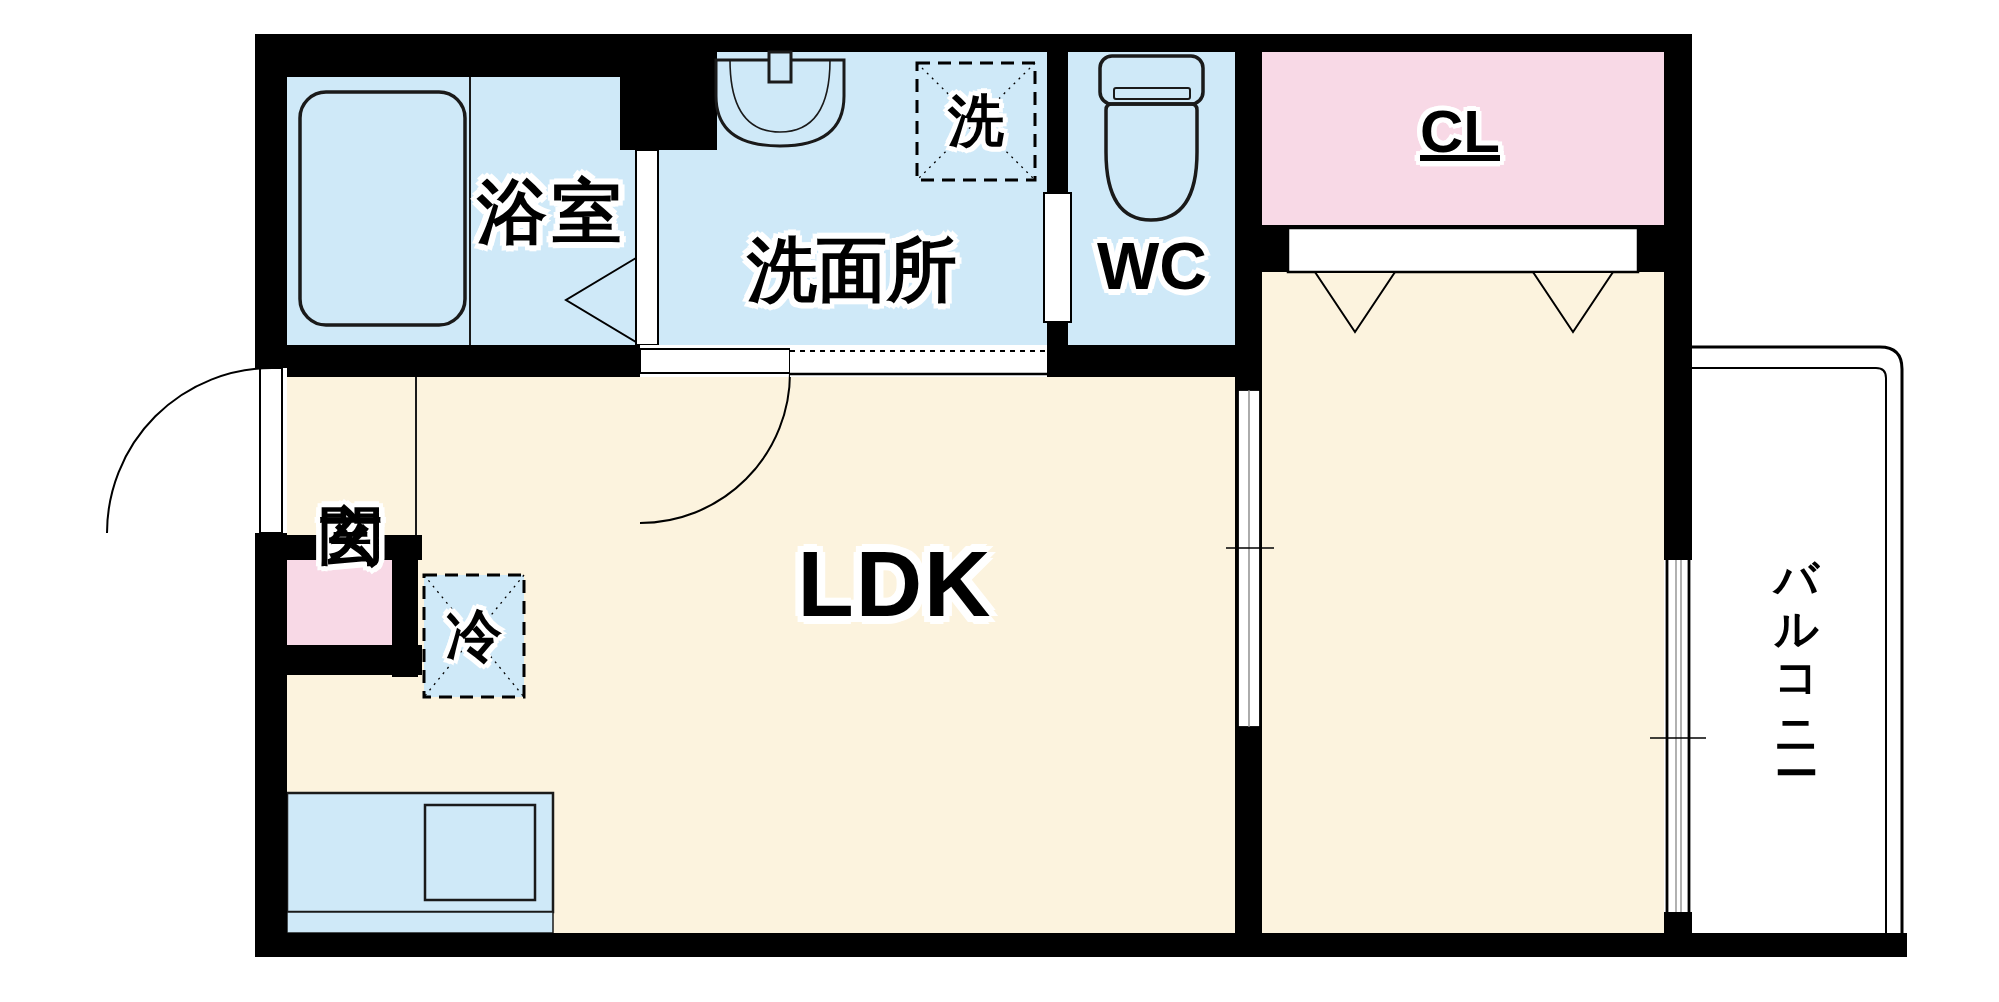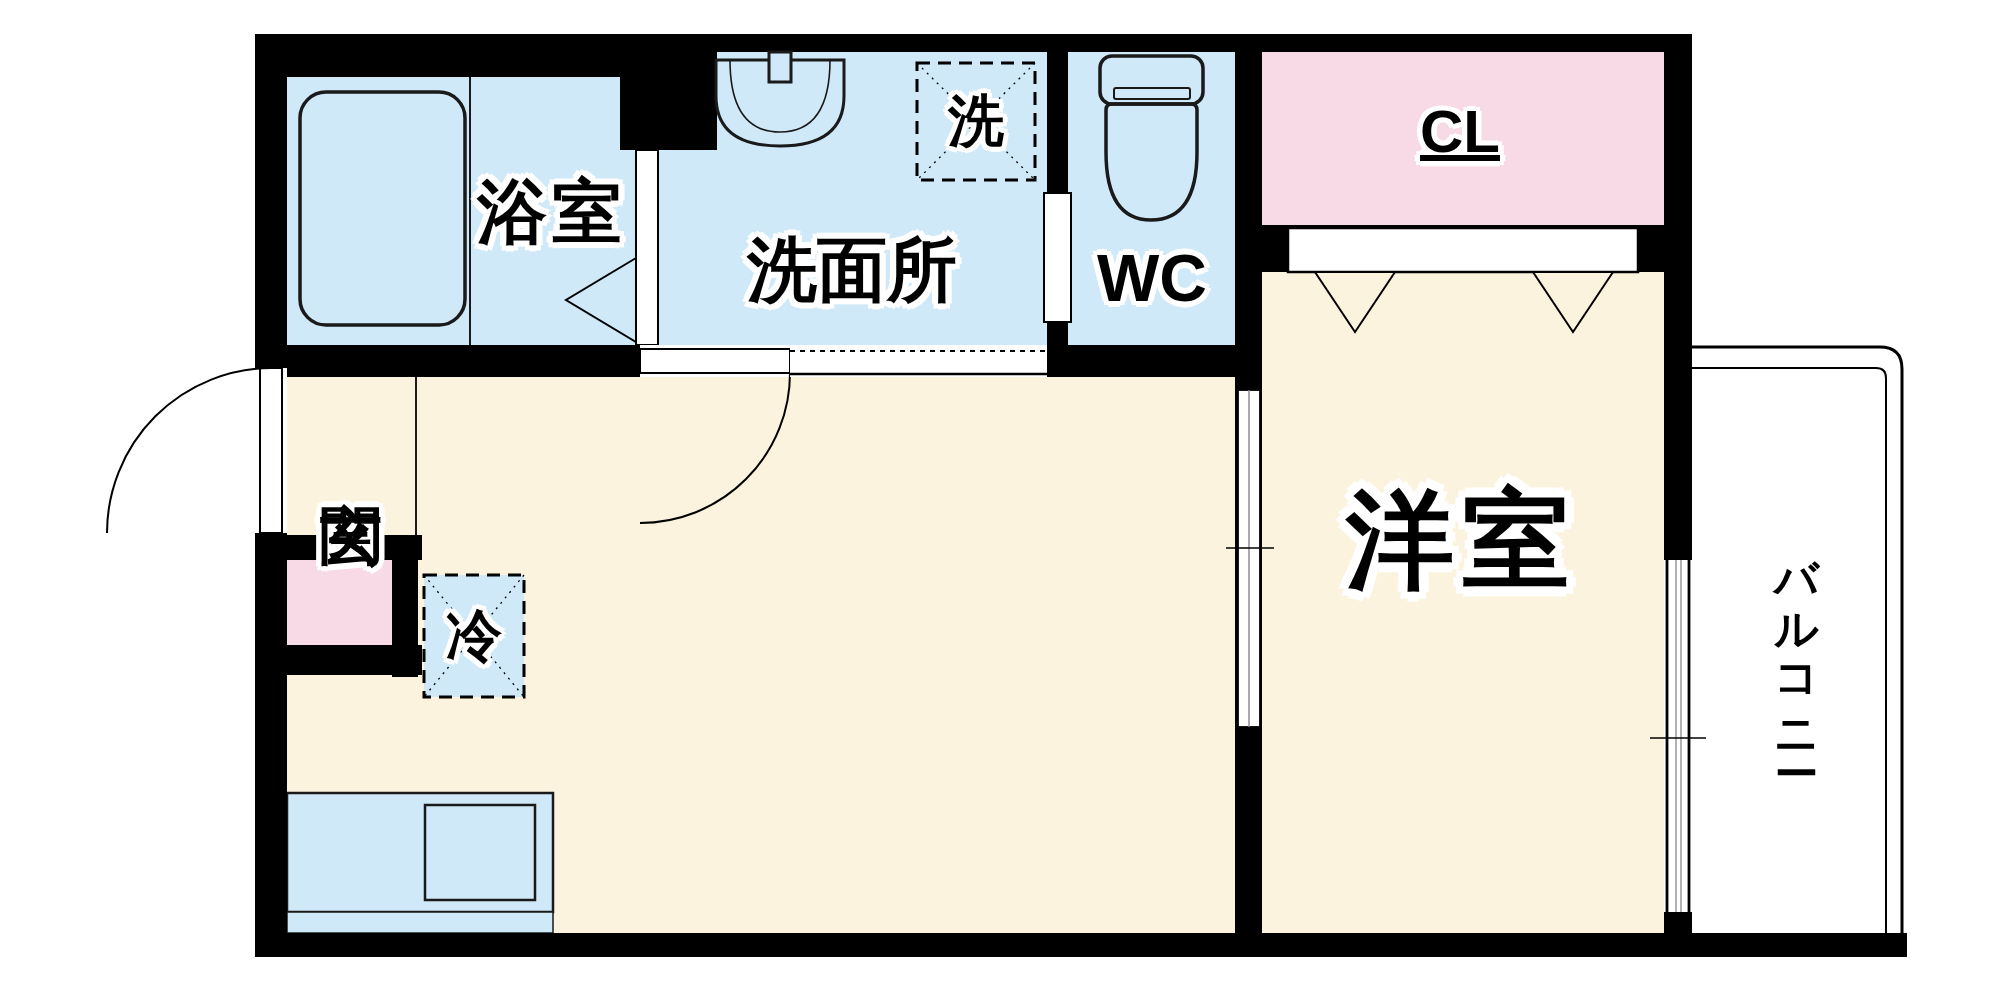--- a/index.html
+++ b/index.html
@@ -7,21 +7,21 @@
          font-family:"Liberation Sans","DejaVu Sans",sans-serif;}
   #plan-svg{position:absolute;left:0;top:0;width:1999px;height:1002px;}
   .lbl{position:absolute;transform:translate(-50%,-50%);font-weight:bold;color:#000;line-height:1;
        white-space:nowrap;z-index:5;
        text-shadow:0.09em 0 0 #fff,-0.09em 0 0 #fff,0 0.09em 0 #fff,0 -0.09em 0 #fff,
                    0.065em 0.065em 0 #fff,-0.065em 0.065em 0 #fff,
                    0.065em -0.065em 0 #fff,-0.065em -0.065em 0 #fff;}
   .vert{writing-mode:vertical-rl;text-orientation:upright;letter-spacing:0.12em;}
   #lbl-bath{left:552px;top:212px;font-size:70px;letter-spacing:5px;}
   #lbl-washroom{left:852px;top:270px;font-size:70px;}
-  #lbl-wc{left:1152px;top:278px;font-size:66px;}
+  #lbl-wc{left:1152px;top:266px;font-size:66px;}
   #lbl-cl{left:1460px;top:132px;font-size:60px;text-decoration:underline;}
   #lbl-washer{left:976px;top:121px;font-size:56px;}
   #lbl-fridge{left:474px;top:636px;font-size:56px;}
   #lbl-genkan{left:351px;top:458px;font-size:62px;}
   #lbl-ldk{left:895px;top:584px;font-size:92px;letter-spacing:2px;}
   #lbl-ldk-size{left:872px;top:703px;font-size:92px;}
   #lbl-west{left:1462px;top:540px;font-size:108px;letter-spacing:8px;}
   #lbl-west-size{left:1464px;top:668px;font-size:100px;}
   #lbl-balcony{left:1797px;top:642px;font-size:44px;}
 </style>
@@ -136,15 +136,15 @@
     </g>
   </svg>
 
   <div class="lbl" id="lbl-bath">浴室</div>
   <div class="lbl" id="lbl-washroom">洗面所</div>
   <div class="lbl" id="lbl-wc">WC</div>
   <div class="lbl" id="lbl-cl">CL</div>
   <div class="lbl" id="lbl-washer">洗</div>
   <div class="lbl" id="lbl-fridge">冷</div>
   <div class="lbl vert" id="lbl-genkan">玄関</div>
-  <div class="lbl" id="lbl-west">洋室</div>
+  <div class="lbl" id="lbl-ldk">LDK</div>
   <div class="lbl vert" id="lbl-balcony">バルコニー</div>
 </div>
 
 </body></html>

